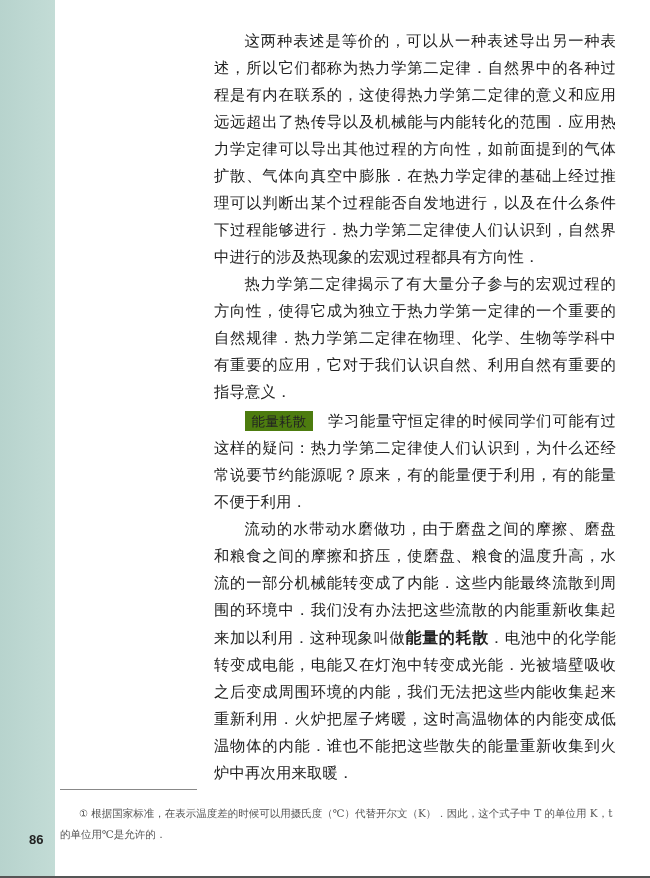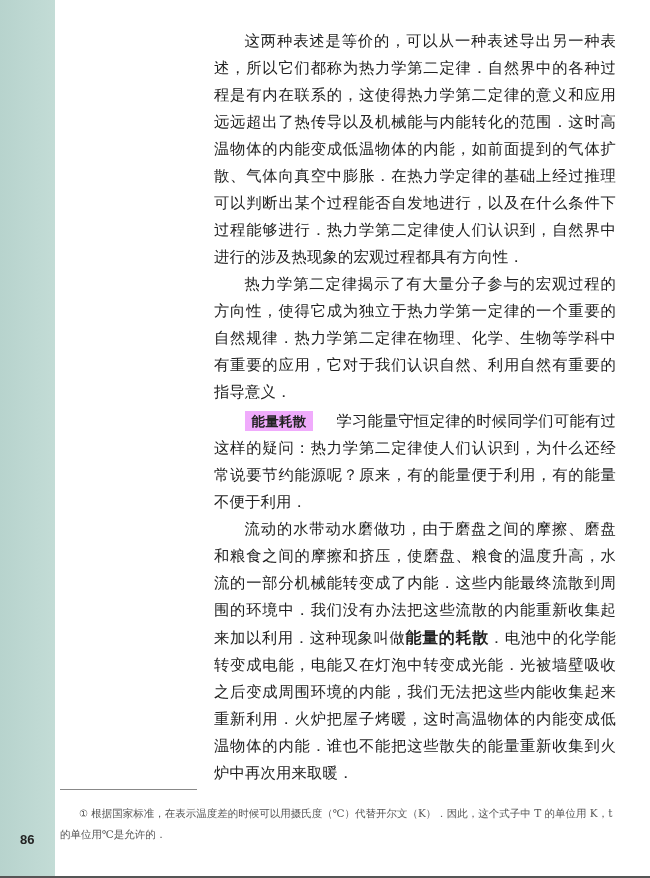--- a/index.html
+++ b/index.html
@@ -10,51 +10,51 @@
     color:#222;
   }
   .margin-strip {
     position:absolute; left:0; top:0; width:55px; height:876px;
     background:linear-gradient(90deg,#b7d3cd,#c3dcd6);
   }
   .bottom-edge {
     position:absolute; left:0; bottom:0; width:650px; height:2px; background:#555;
   }
   .page-number {
-    position:absolute; left:20px; top:832px; font-family:"Liberation Sans", sans-serif;
+    position:absolute; left:29px; top:832px; font-family:"Liberation Sans", sans-serif;
     font-weight:bold; font-size:13px; color:#222;
   }
   .content {
     position:absolute; left:214px; top:28px; width:402px;
     font-size:15.3px; line-height:27px; letter-spacing:0.2px;
   }
   .para { text-indent:2em; margin:0; text-align:justify; }
   .para.top-gap { margin-top:2px; }
   .heading-tag {
-    display:inline-block; background:#f0abfc; font-family:"DejaVu Sans", sans-serif;
-    font-weight:bold; font-size:13.5px; line-height:20px; padding:0 7px; margin-right:23px;
+    display:inline-block; background:#4d7c0f; font-family:"DejaVu Sans", sans-serif;
+    font-weight:normal; font-size:13.5px; line-height:20px; padding:0 7px; margin-right:14px;
     text-indent:0; color:#222;
   }
   .bold { font-weight:bold; font-family:"DejaVu Sans", sans-serif; font-size:16px; }
   .footnote-rule {
     position:absolute; left:60px; top:789px; width:137px; height:1px; background:#888;
   }
   .footnote {
     position:absolute; left:60px; top:803px; width:565px;
     font-size:10.5px; line-height:20px; color:#555; text-indent:1.8em;
   }
   .footnote .marker { font-size:10px; }
 </style>
 </head>
 <body>
 
 <div class="margin-strip"></div>
 
 <div class="content">
-  <p class="para">这两种表述是等价的，可以从一种表述导出另一种表述，所以它们都称为热力学第二定律．自然界中的各种过程是有内在联系的，这使得热力学第二定律的意义和应用远远超出了热传导以及机械能与内能转化的范围．这时高温物体的内能变成低温物体的内能，如前面提到的气体扩散、气体向真空中膨胀．在热力学定律的基础上经过推理可以判断出某个过程能否自发地进行，以及在什么条件下过程能够进行．热力学第二定律使人们认识到，自然界中进行的涉及热现象的宏观过程都具有方向性．</p>
+  <p class="para">这两种表述是等价的，可以从一种表述导出另一种表述，所以它们都称为热力学第二定律．自然界中的各种过程是有内在联系的，这使得热力学第二定律的意义和应用远远超出了热传导以及机械能与内能转化的范围．应用热力学定律可以导出其他过程的方向性，如前面提到的气体扩散、气体向真空中膨胀．在热力学定律的基础上经过推理可以判断出某个过程能否自发地进行，以及在什么条件下过程能够进行．热力学第二定律使人们认识到，自然界中进行的涉及热现象的宏观过程都具有方向性．</p>
   <p class="para">热力学第二定律揭示了有大量分子参与的宏观过程的方向性，使得它成为独立于热力学第一定律的一个重要的自然规律．热力学第二定律在物理、化学、生物等学科中有重要的应用，它对于我们认识自然、利用自然有重要的指导意义．</p>
 
   <p class="para top-gap">
     <span class="heading-tag">能量耗散</span><span>学习能量守恒定律的时候同学们可能有过这样的疑问：热力学第二定律使人们认识到，为什么还经常说要节约能源呢？原来，有的能量便于利用，有的能量不便于利用．</span>
   </p>
   <p class="para"><span>流动的水带动水磨做功，由于磨盘之间的摩擦、磨盘和粮食之间的摩擦和挤压，使磨盘、粮食的温度升高，水流的一部分机械能转变成了内能．这些内能最终流散到周围的环境中．我们没有办法把这些流散的内能重新收集起来加以利用．这种现象叫做</span><span class="bold">能量的耗散</span><span>．电池中的化学能转变成电能，电能又在灯泡中转变成光能．光被墙壁吸收之后变成周围环境的内能，我们无法把这些内能收集起来重新利用．火炉把屋子烤暖，这时高温物体的内能变成低温物体的内能．谁也不能把这些散失的能量重新收集到火炉中再次用来取暖．</span></p>
 
 </div>
 
 <div class="footnote-rule"></div>

